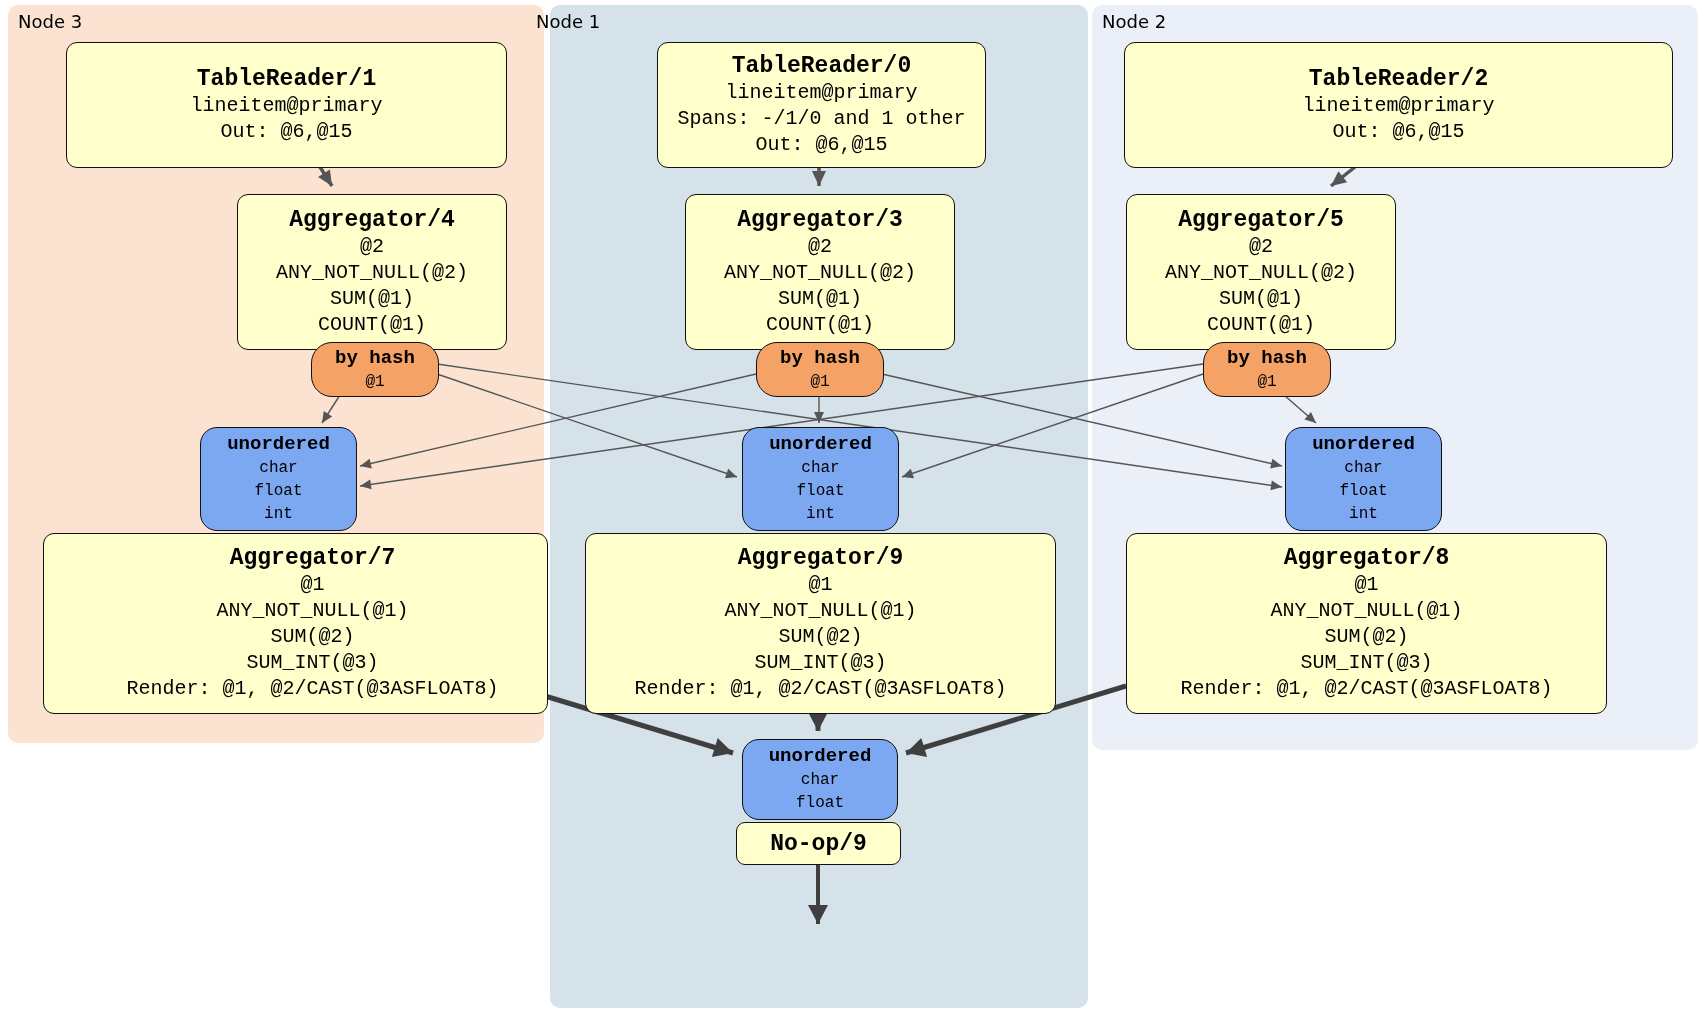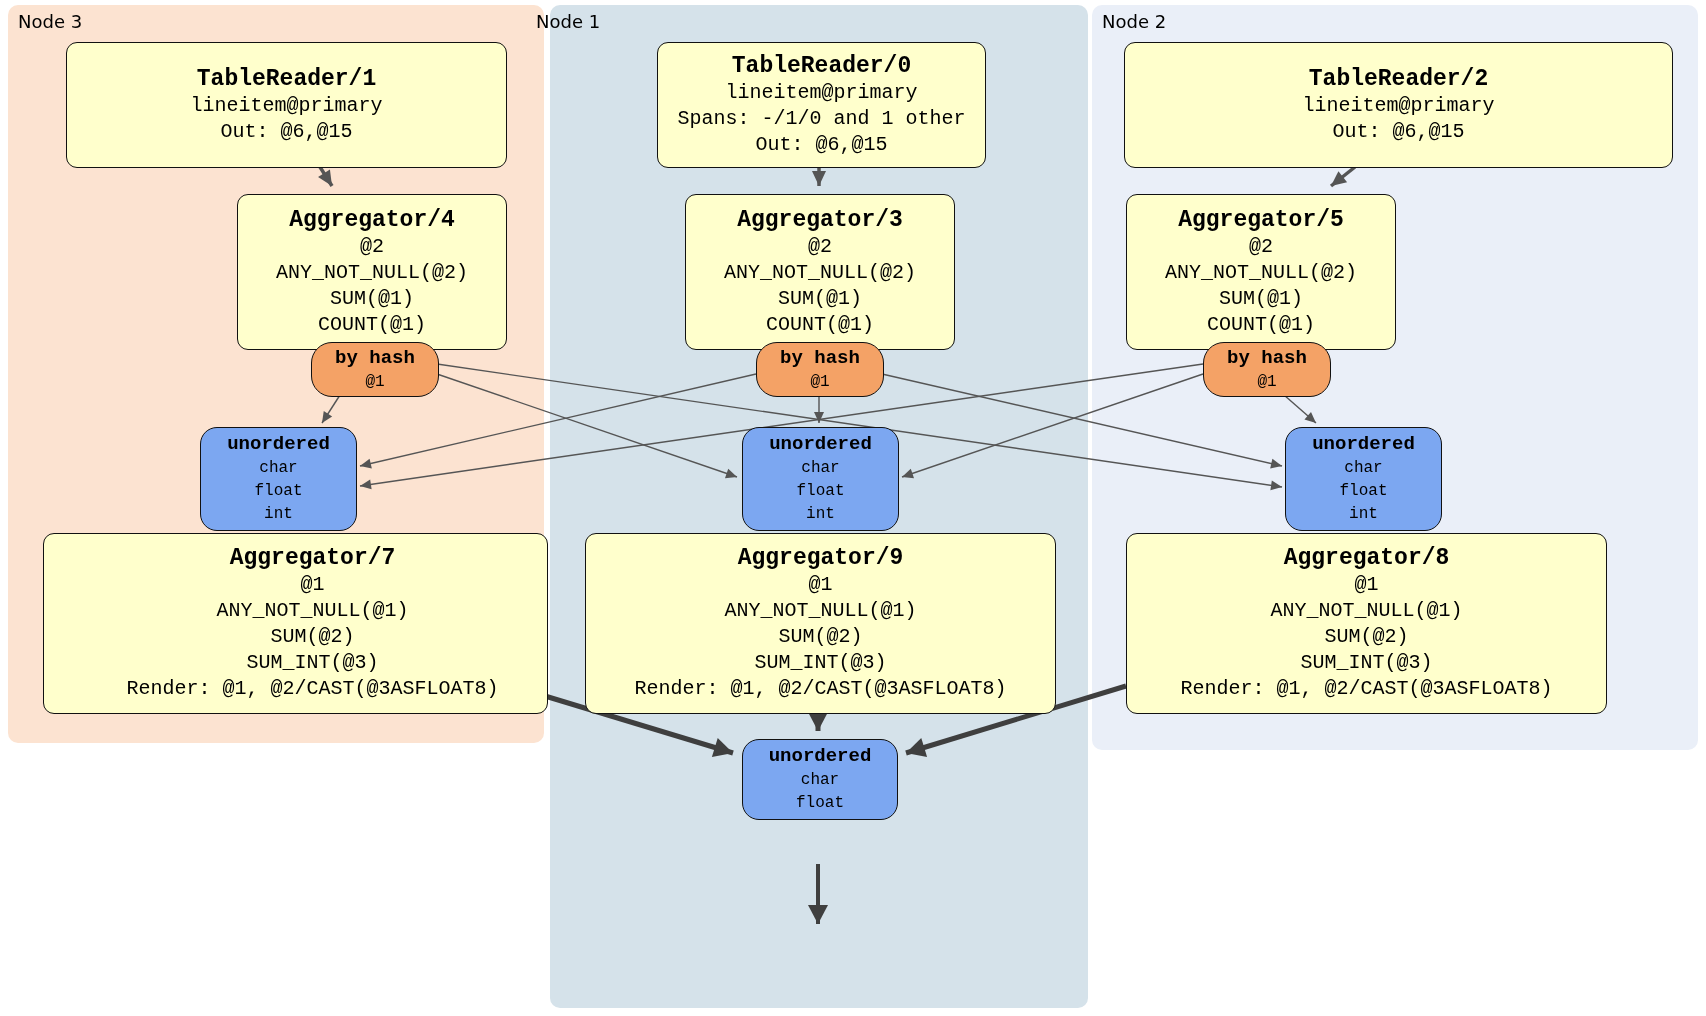--- a/index.html
+++ b/index.html
@@ -171,15 +171,18 @@
     <div>SUM_INT(@3)</div>
     <div>Render: @1, @2/CAST(@3ASFLOAT8)</div>
   </div>
 
   <div class="box pill sync" style="left:742px;top:739px;width:154px;height:79px;">
     <div class="title">unordered</div>
     <div>char</div>
     <div>float</div>
   </div>
 
+  <div class="box" style="left:736px;top:822px;width:163px;height:41px;border-radius:9px;">
+    <div class="small-title">No-op/9</div>
+  </div>
 
 
 </div>
 
 </body></html>

